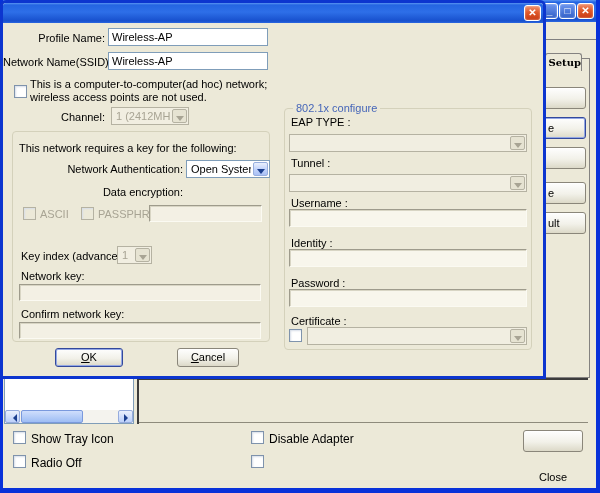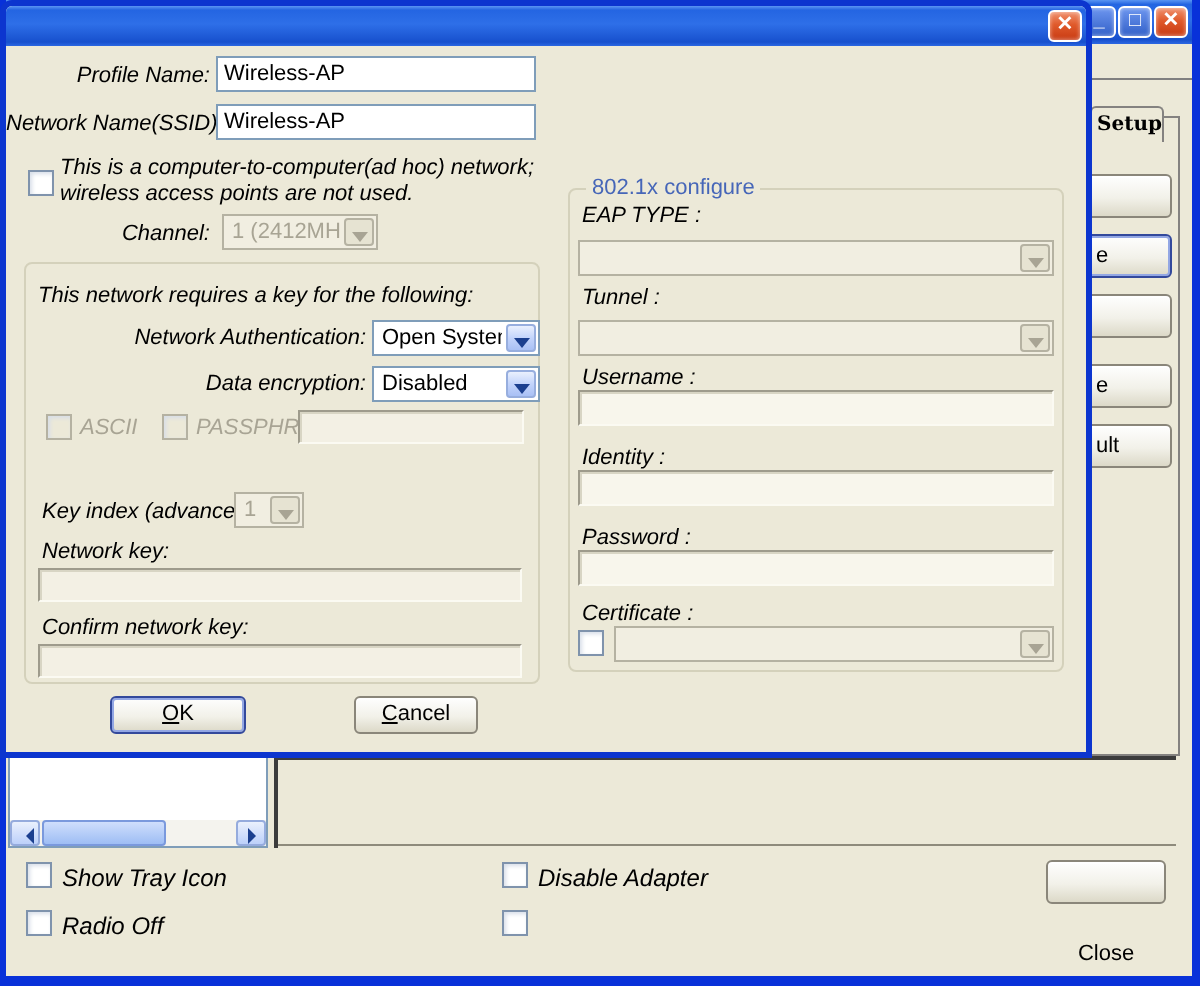--- a/index.html
+++ b/index.html
@@ -32,21 +32,21 @@
   .combo.dis { background:#f1eee1; border-color:#b5b2a2; color:#a8a494; }
   .combo.dis .arrow { background:#e6e3d2; border-color:#b5b2a2; }
   .combo.dis .arrow i { border-top-color:#a8a494; }
 
   .cb { position:absolute; width:13px; height:13px; background:#fff; border:1px solid #7f93ac; box-shadow:inset 1px 1px 2px #d7dee8; }
   .cb.dis { background:#ece9d8; border-color:#b5b2a2; }
 
   .gb { position:absolute; border:1px solid #d4d1bb; border-radius:4px; }
   .gb > .gb-label { position:absolute; top:-7px; left:8px; background:#ece9d8; padding:0 3px; color:#4666b8; font-size:11px; }
 
-  .lab { position:absolute; font-size:11px; white-space:nowrap;font-style:italic; }
+  .lab { position:absolute; font-size:11px; white-space:nowrap; }
   .lab.r { text-align:right; }
   .lab.gray { color:#a8a494; }
 
   
   .bg-frame { position:absolute; background:#0831d9; }
   .statusbar { position:absolute; left:3px; right:4px; bottom:5px; height:17px; background:#ece9d8; border-top:1px solid #fff; }
   .sb-panel { position:absolute; top:2px; height:13px; border:1px solid; border-color:#9d9a8b #fff #fff #9d9a8b; }
   .sb-text { font-family:"DejaVu Serif", serif; font-size:10px; line-height:12px; padding-left:3px; }
 
   .hscroll-btn { position:absolute; width:15px; height:13px; border:1px solid #95abdd; border-radius:2px;
@@ -165,26 +165,20 @@
 
         <span class="lab r" style="left:34px; top:31px; width:136px;">Network Authentication:</span>
         <div class="combo" style="left:173px; top:28px; width:84px; height:18px;">
           <span class="val">Open System</span>
           <span class="arrow">
               <i></i>
             </span>
         </div>
 
         <span class="lab r" style="left:34px; top:54px; width:136px;">Data encryption:</span>
-        <div class="combo" style="left:173px; top:51px; width:84px; height:18px;">
-          <span class="val">Disabled</span>
-          <span class="arrow">
-              <i></i>
-            </span>
-        </div>
 
         <span class="cb dis" style="left:10px; top:75px;"></span>
         <span class="lab gray" style="left:27px; top:76px;">ASCII</span>
         <span class="cb dis" style="left:68px; top:75px;"></span>
         <span class="lab gray" style="left:85px; top:76px;">PASSPHRASE</span>
         <div class="field-dis" style="left:136px; top:73px; width:113px; height:17px;"></div>
 
         <span class="lab" style="left:8px; top:118px;">Key index (advanced):</span>
         <div class="combo dis" style="left:104px; top:114px; width:35px; height:18px;">
           <span class="val">1</span>
@@ -200,21 +194,21 @@
         <div class="field-dis" style="left:6px; top:190px; width:242px; height:17px;"></div>
       </div>
 
       <button class="win-btn def-btn" style="left:52px; top:325px; width:68px; height:19px;">
         <span class="lbl ul-first">OK</span>
       </button>
       <button class="win-btn" style="left:174px; top:325px; width:62px; height:19px;">
         <span class="lbl ul-first">Cancel</span>
       </button>
 
-      <div class="gb" style="left:281px; top:71px; width:248px; height:242px;text-align:right;">
+      <div class="gb" style="left:281px; top:85px; width:248px; height:242px;text-align:right;">
         <span class="gb-label">802.1x configure</span>
 
         <span class="lab" style="left:6px; top:7px;">EAP TYPE :</span>
         <div class="combo dis" style="left:4px; top:25px; width:238px; height:18px;">
           <span class="arrow">
               <i></i>
             </span>
         </div>
 
         <span class="lab" style="left:6px; top:48px;">Tunnel :</span>

